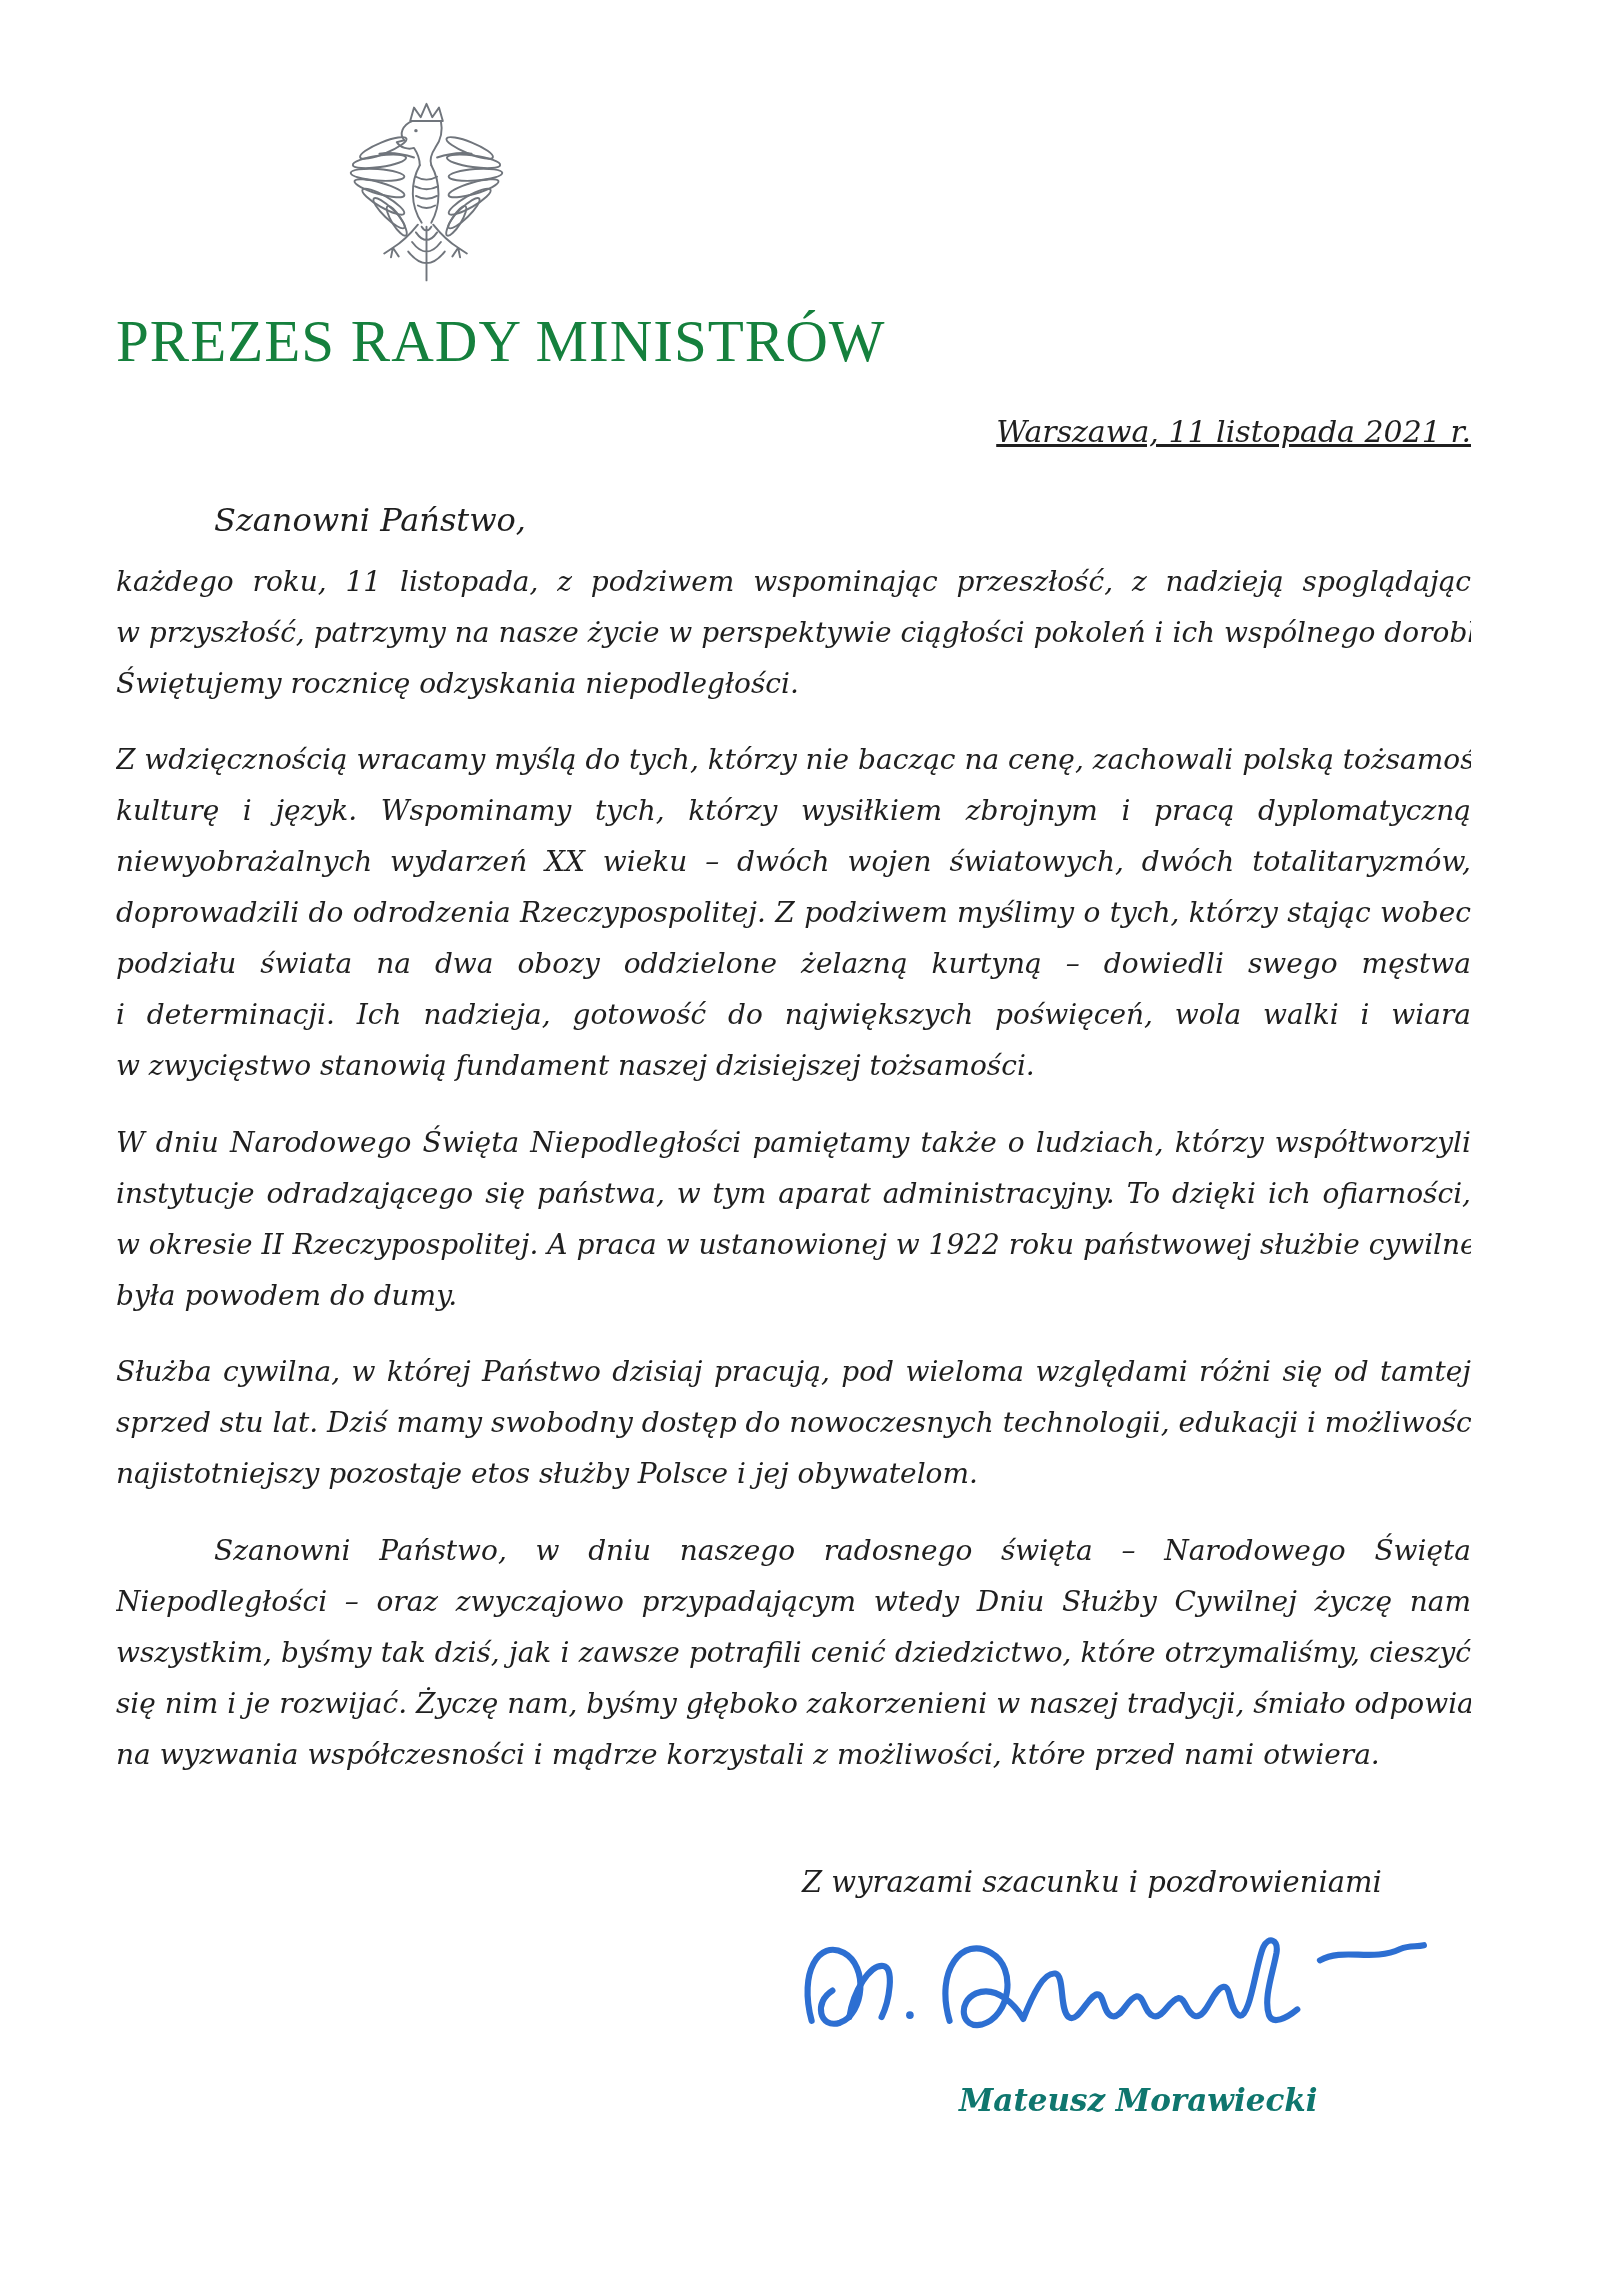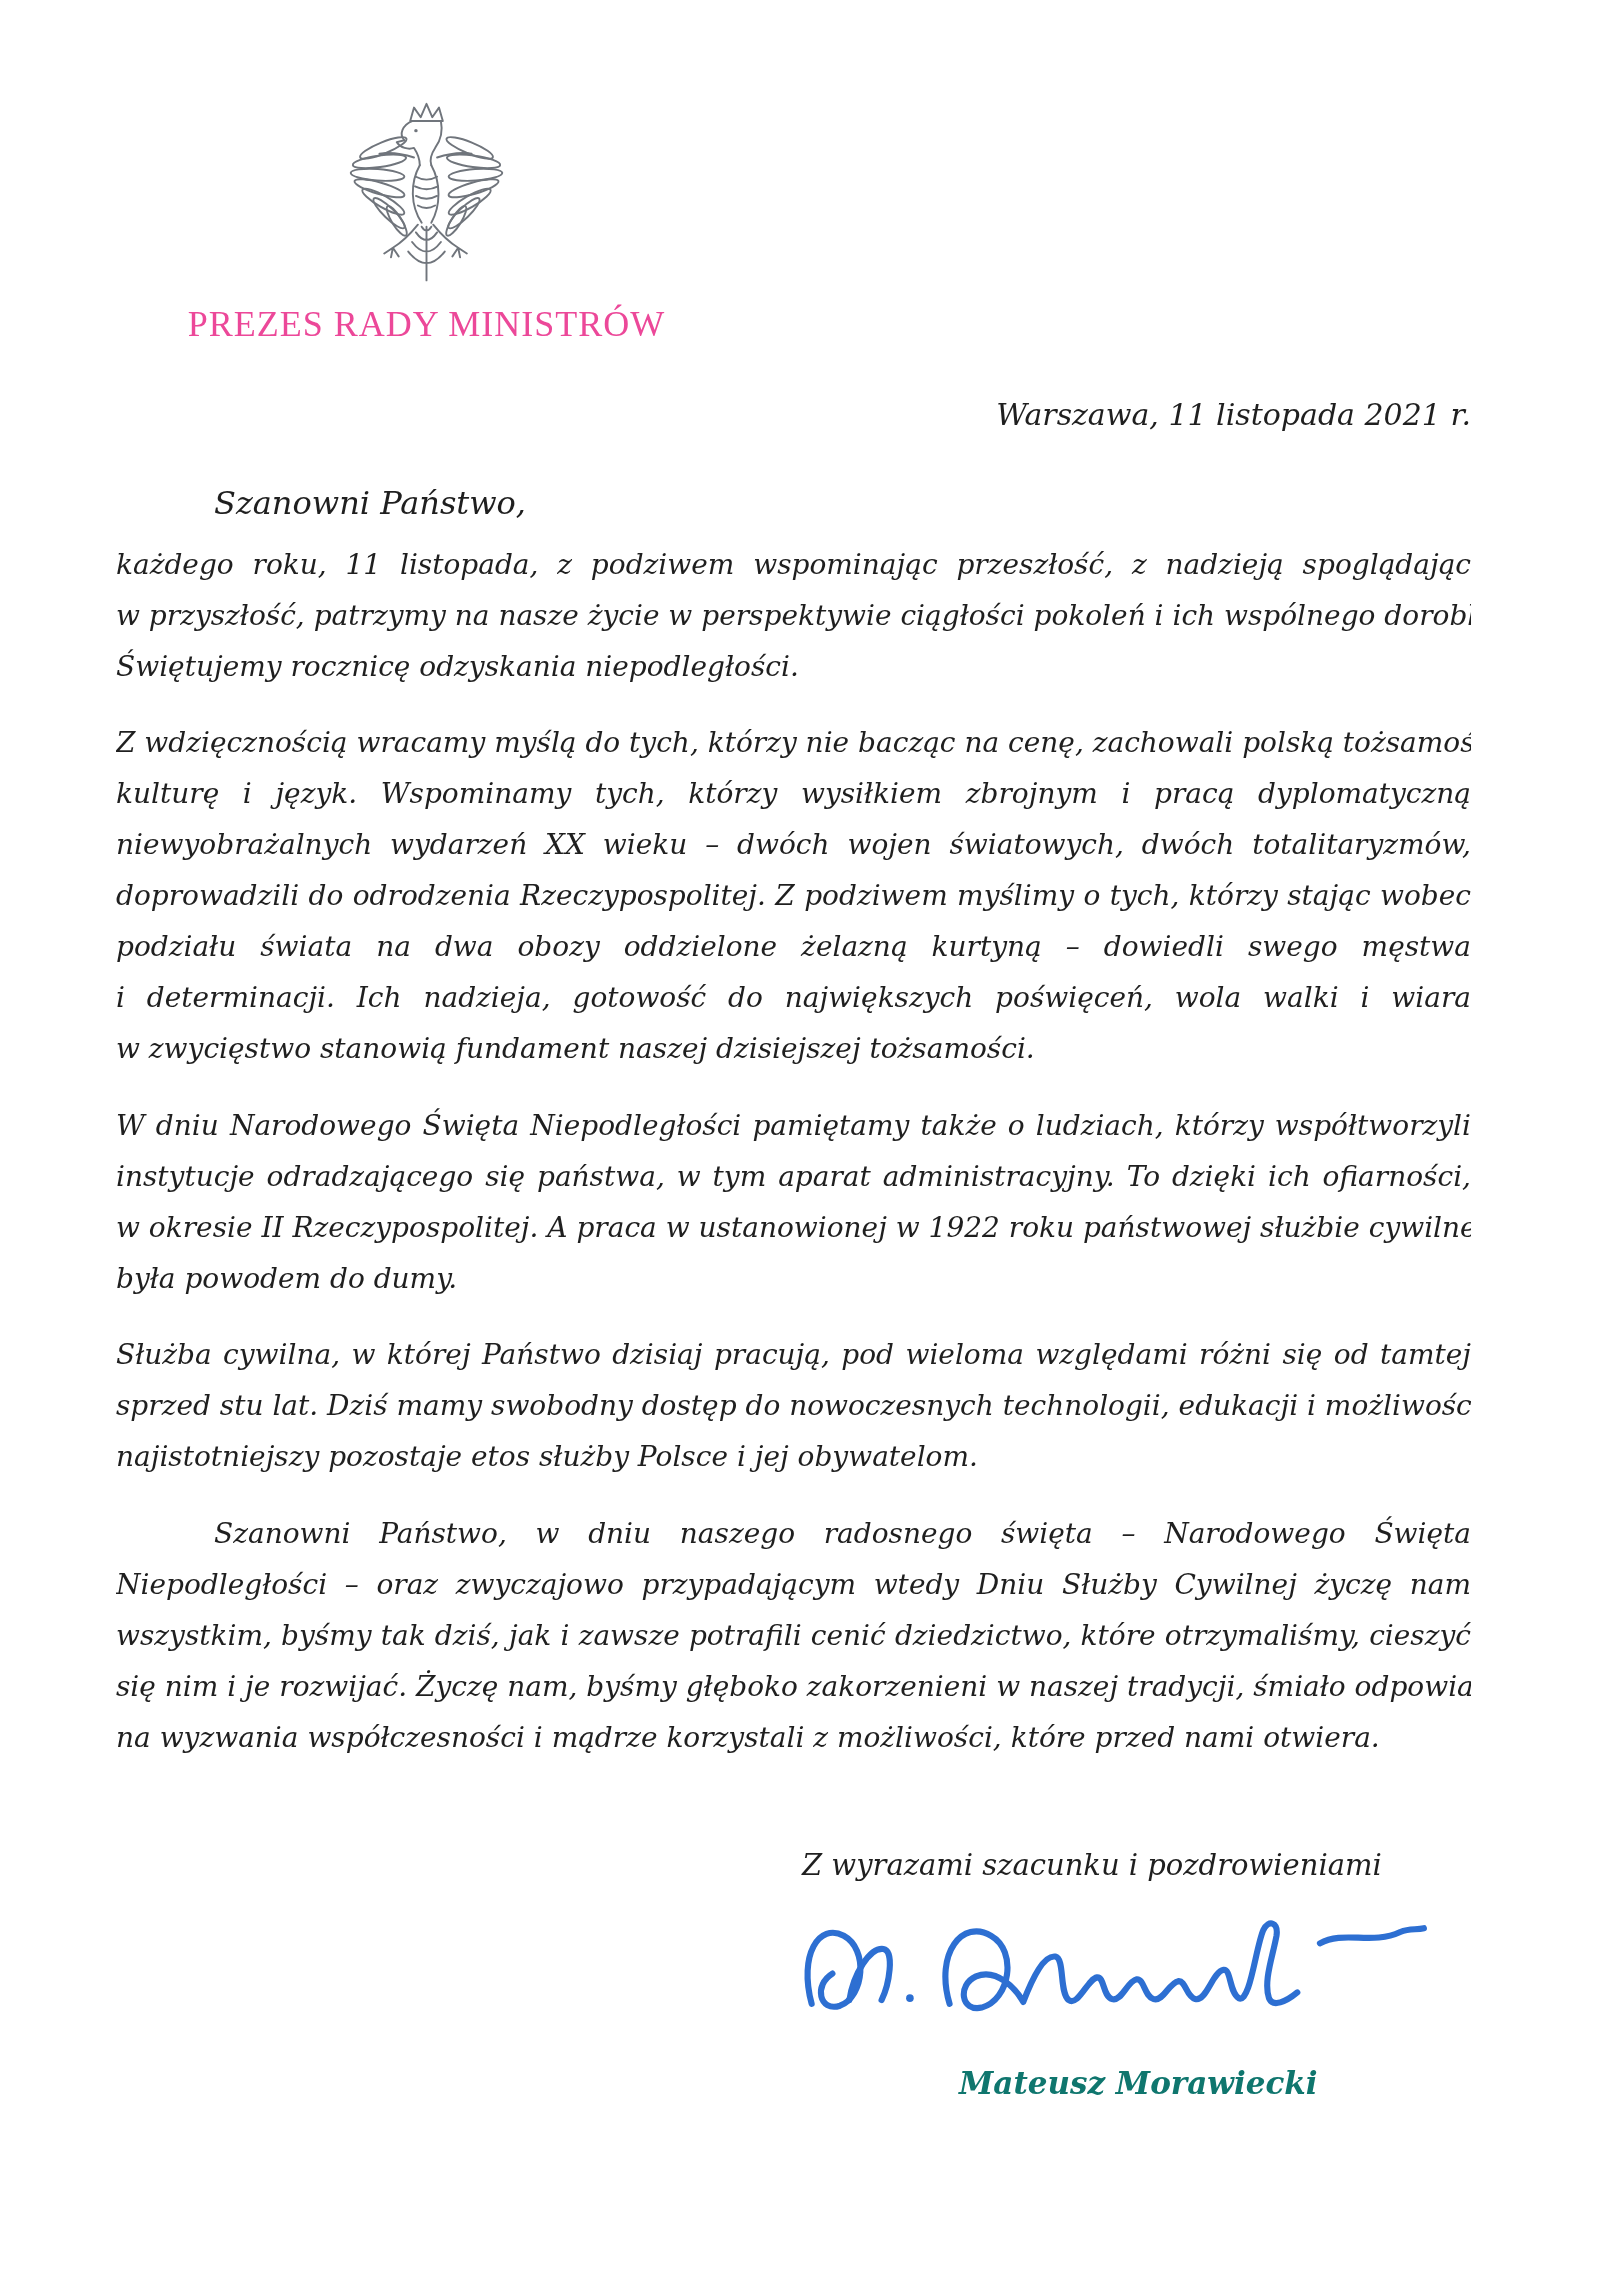--- a/index.html
+++ b/index.html
@@ -17,33 +17,34 @@
     color: #1f1f1f;
   }
   .letterhead {
     width: 621px;
     text-align: center;
   }
   .eagle { display: block; margin: 0 auto; }
   .office {
     font-family: "Liberation Serif", serif;
     font-style: normal;
-    font-size: 36px;
+    font-size: 59px;
     letter-spacing: 1px;
-    color: #ec4899;
-    margin-top: 12px;
+    color: #15803d;
+    margin-top: 29px;
     line-height: 45px;
     white-space: nowrap;
   }
   .dateline-row {
     margin-top: 47px;
     text-align: right;
     font-size: 30px;
     line-height: 41px;
     height: 41px;
+    text-decoration: underline;
   }
   .salutation {
     margin-top: 43px;
     margin-left: 98px;
     font-size: 32px;
     line-height: 51px;
     height: 51px;
   }
   .body-text { margin-top: 9.8px; font-size: 28px; }
   .para { margin: 0 0 25.5px 0; }

